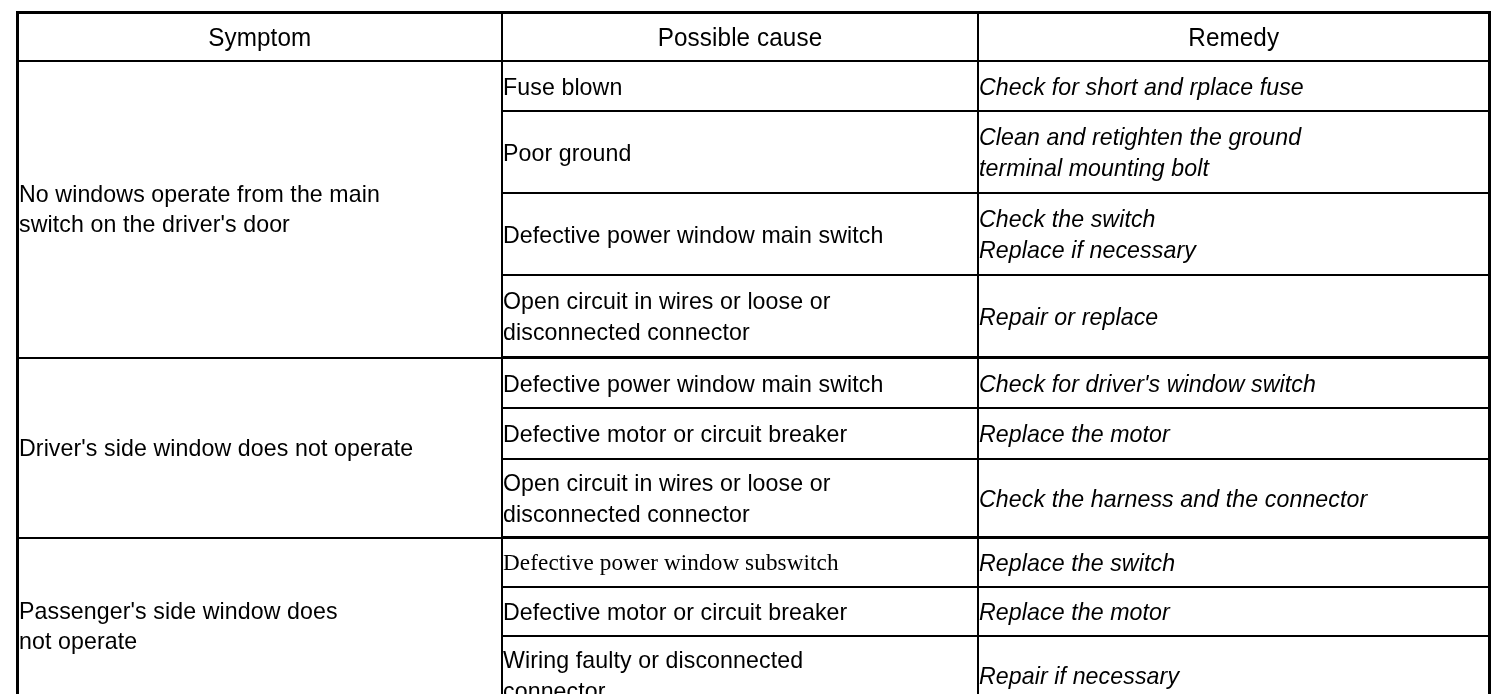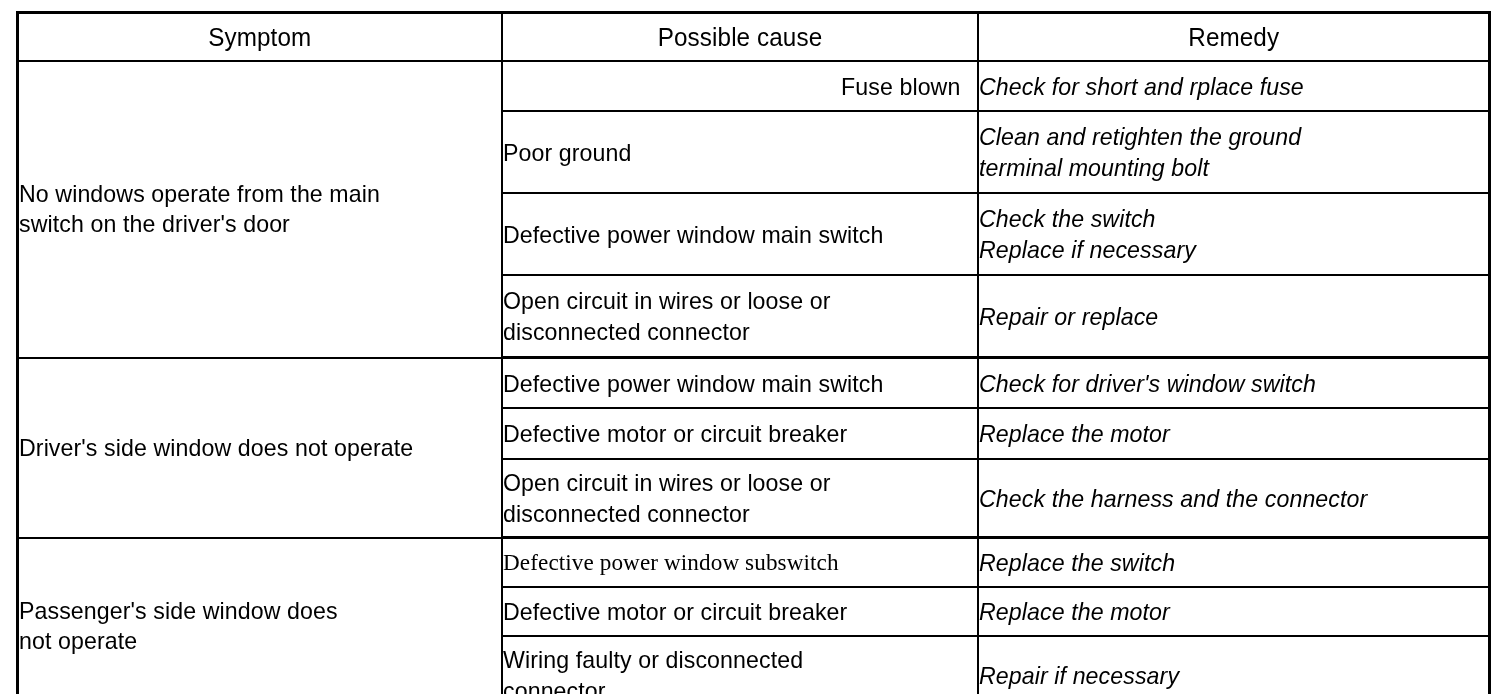--- a/index.html
+++ b/index.html
@@ -136,21 +136,21 @@
           </th>
         </tr>
       </thead>
       <tbody>
 
         <tr>
           <td class="symptom" rowspan="4">
             <span class="cell-text">No windows operate from the main
 switch on the driver's door</span>
           </td>
-          <td class="cause" style="height:48px;text-align:right;">
+          <td class="cause" style="height:48px;">
             <span class="cell-text">Fuse blown</span>
           </td>
           <td class="remedy">
             <span class="cell-text">Check for short and rplace fuse</span>
           </td>
         </tr>
         <tr>
           <td class="cause" style="height:80px;margin-top:38px;">
             <span class="cell-text">Poor ground</span>
           </td>

